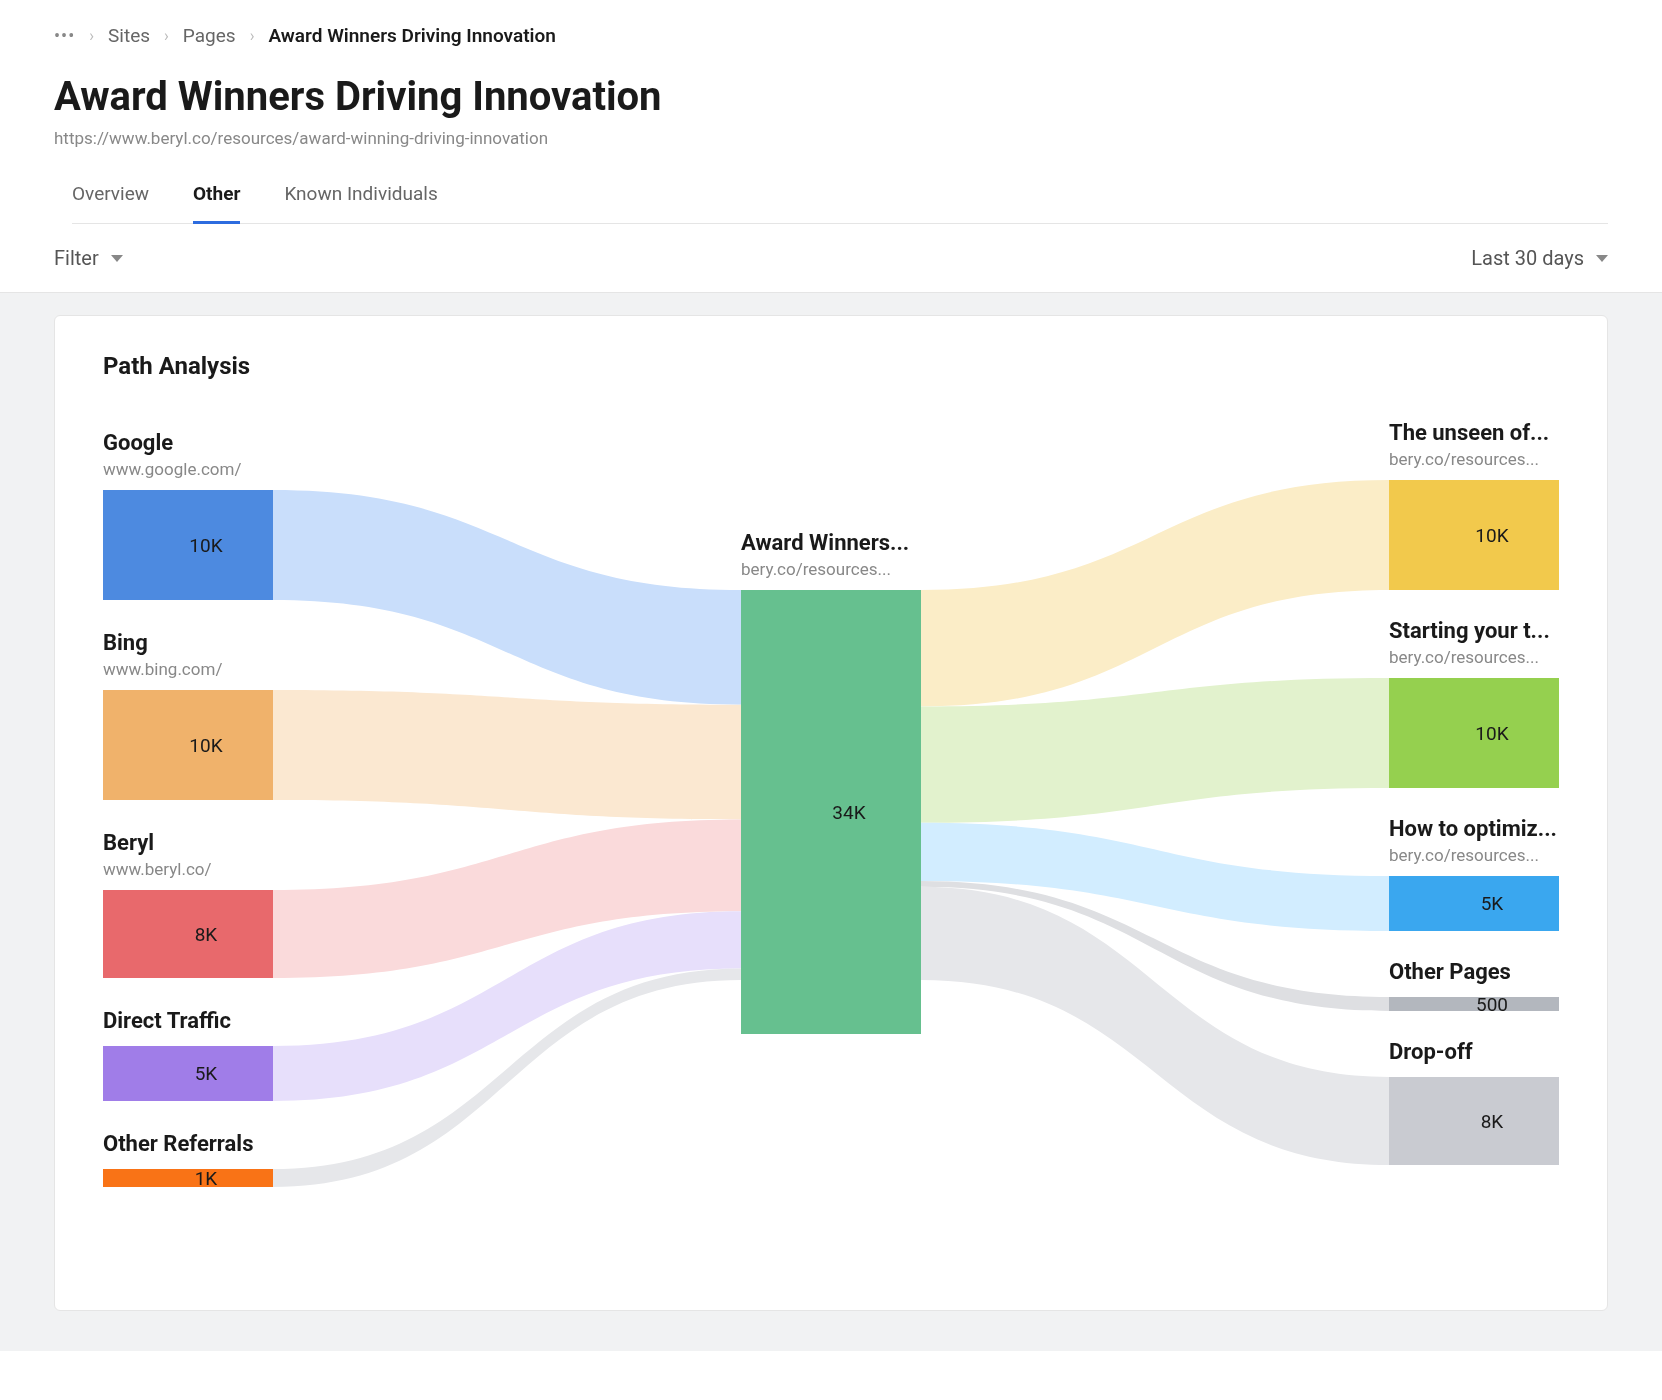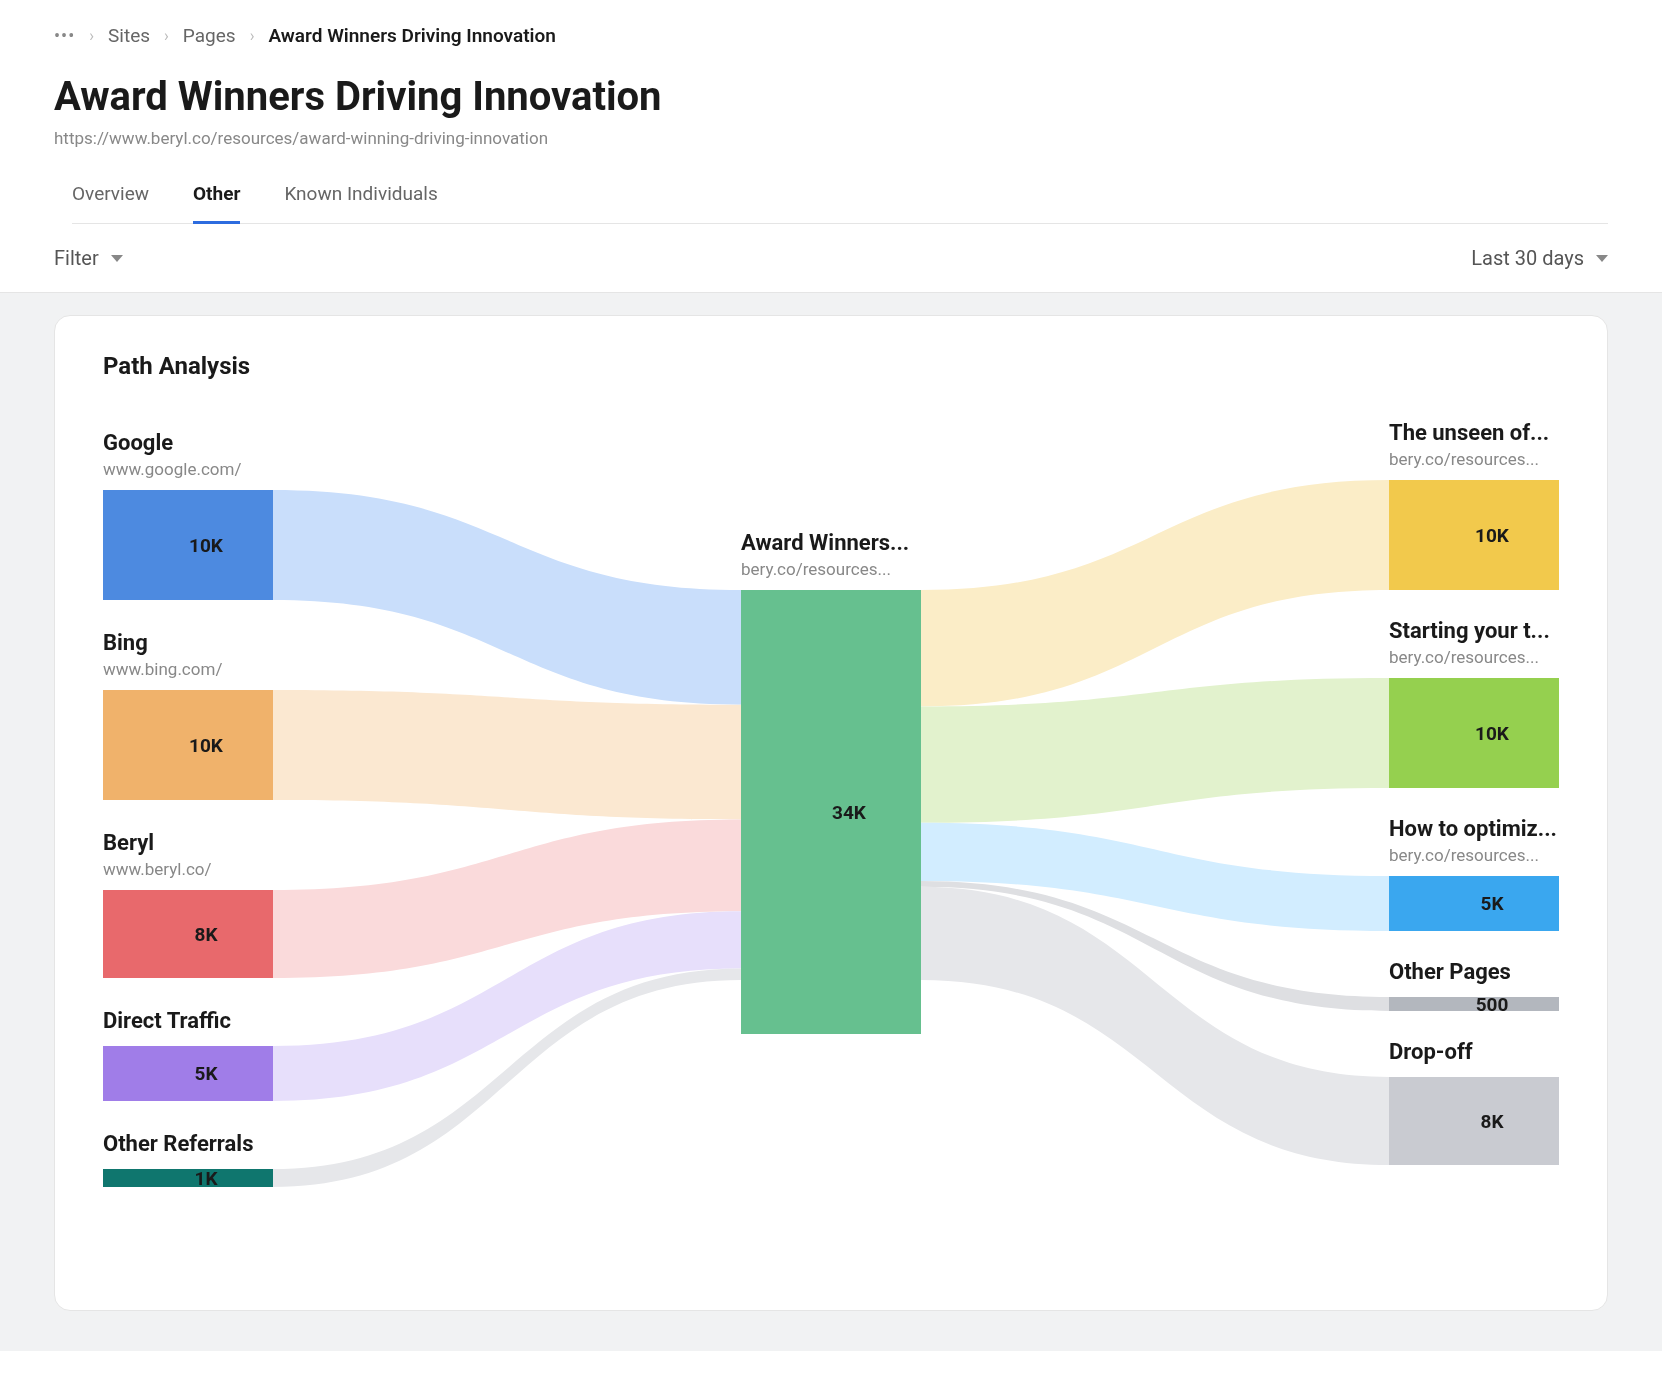--- a/index.html
+++ b/index.html
@@ -40,35 +40,35 @@
     cursor: pointer;
   }
   .caret-down {
     width: 0; height: 0; border-left: 6px solid transparent; border-right: 6px solid transparent;
     border-top: 7px solid #888; display: inline-block; margin-left: 4px;
   }
   .canvas-wrap {
     background: #f1f2f3; padding: 22px 54px 40px 54px;
   }
   .card {
-    background: #fff; border: 1px solid #e5e5e5; border-radius: 16px;
+    background: #fff; border: 1px solid #e5e5e5; border-radius: 6px;
     padding: 36px 48px 60px 48px;
   }
   .card-title { font-size: 24px; font-weight: 700; margin-bottom: 30px; }
 
   
   .sankey {
     position: relative; width: 100%; height: 840px;
   }
   .node-label { position: absolute; }
   .node-label .nl-title { font-size: 22px; font-weight: 700; color: #1a1a1a; white-space: nowrap; overflow: hidden; text-overflow: ellipsis; max-width: 180px;}
   .node-label .nl-sub   { font-size: 17px; color: #888; margin-top: 4px; white-space: nowrap; overflow: hidden; text-overflow: ellipsis; max-width: 180px;}
   .node-rect {
     position: absolute; display: flex; align-items: center; justify-content: center;
-    font-size: 19px; font-weight: 700; color: #1a1a1a; padding-left: 36px;
+    font-size: 19px; font-weight: 400; color: #1a1a1a; padding-left: 36px;
   }
   svg.links { position: absolute; inset: 0; width: 100%; height: 100%; }
 </style>
 </head>
 <body>
 
 <div class="header-region">
   <div class="breadcrumb">
     <span class="dots">•••</span>
     <span class="sep">›</span>
@@ -179,21 +179,21 @@
         </div>
         <div class="node-label" style="left: 0px; top: 598px;">
           <div class="nl-title">Direct Traffic</div>
         </div>
         <div class="node-rect" style="left: 0px; top: 636px; width: 170px; height: 55px; background: rgb(160, 125, 232);">
           <span>5K</span>
         </div>
         <div class="node-label" style="left: 0px; top: 721px;">
           <div class="nl-title">Other Referrals</div>
         </div>
-        <div class="node-rect" style="left: 0px; top: 759px; width: 170px; height: 18px; background: #0f766e;">
+        <div class="node-rect" style="left: 0px; top: 759px; width: 170px; height: 18px; background: #f97316;">
           <span>1K</span>
         </div>
         <div class="node-label" style="left: 638px; top: 120px;">
           <div class="nl-title" style="max-width:240px">Award Winners...</div>
                   <div class="nl-sub" style="max-width:240px">bery.co/resources...</div>
         </div>
         <div class="node-rect" style="left: 638px; top: 180px; width: 180px; height: 444px; background: rgb(102, 192, 143);">
           <span>34K</span>
         </div>
         <div class="node-label" style="left: 1286px; top: 10px;">

